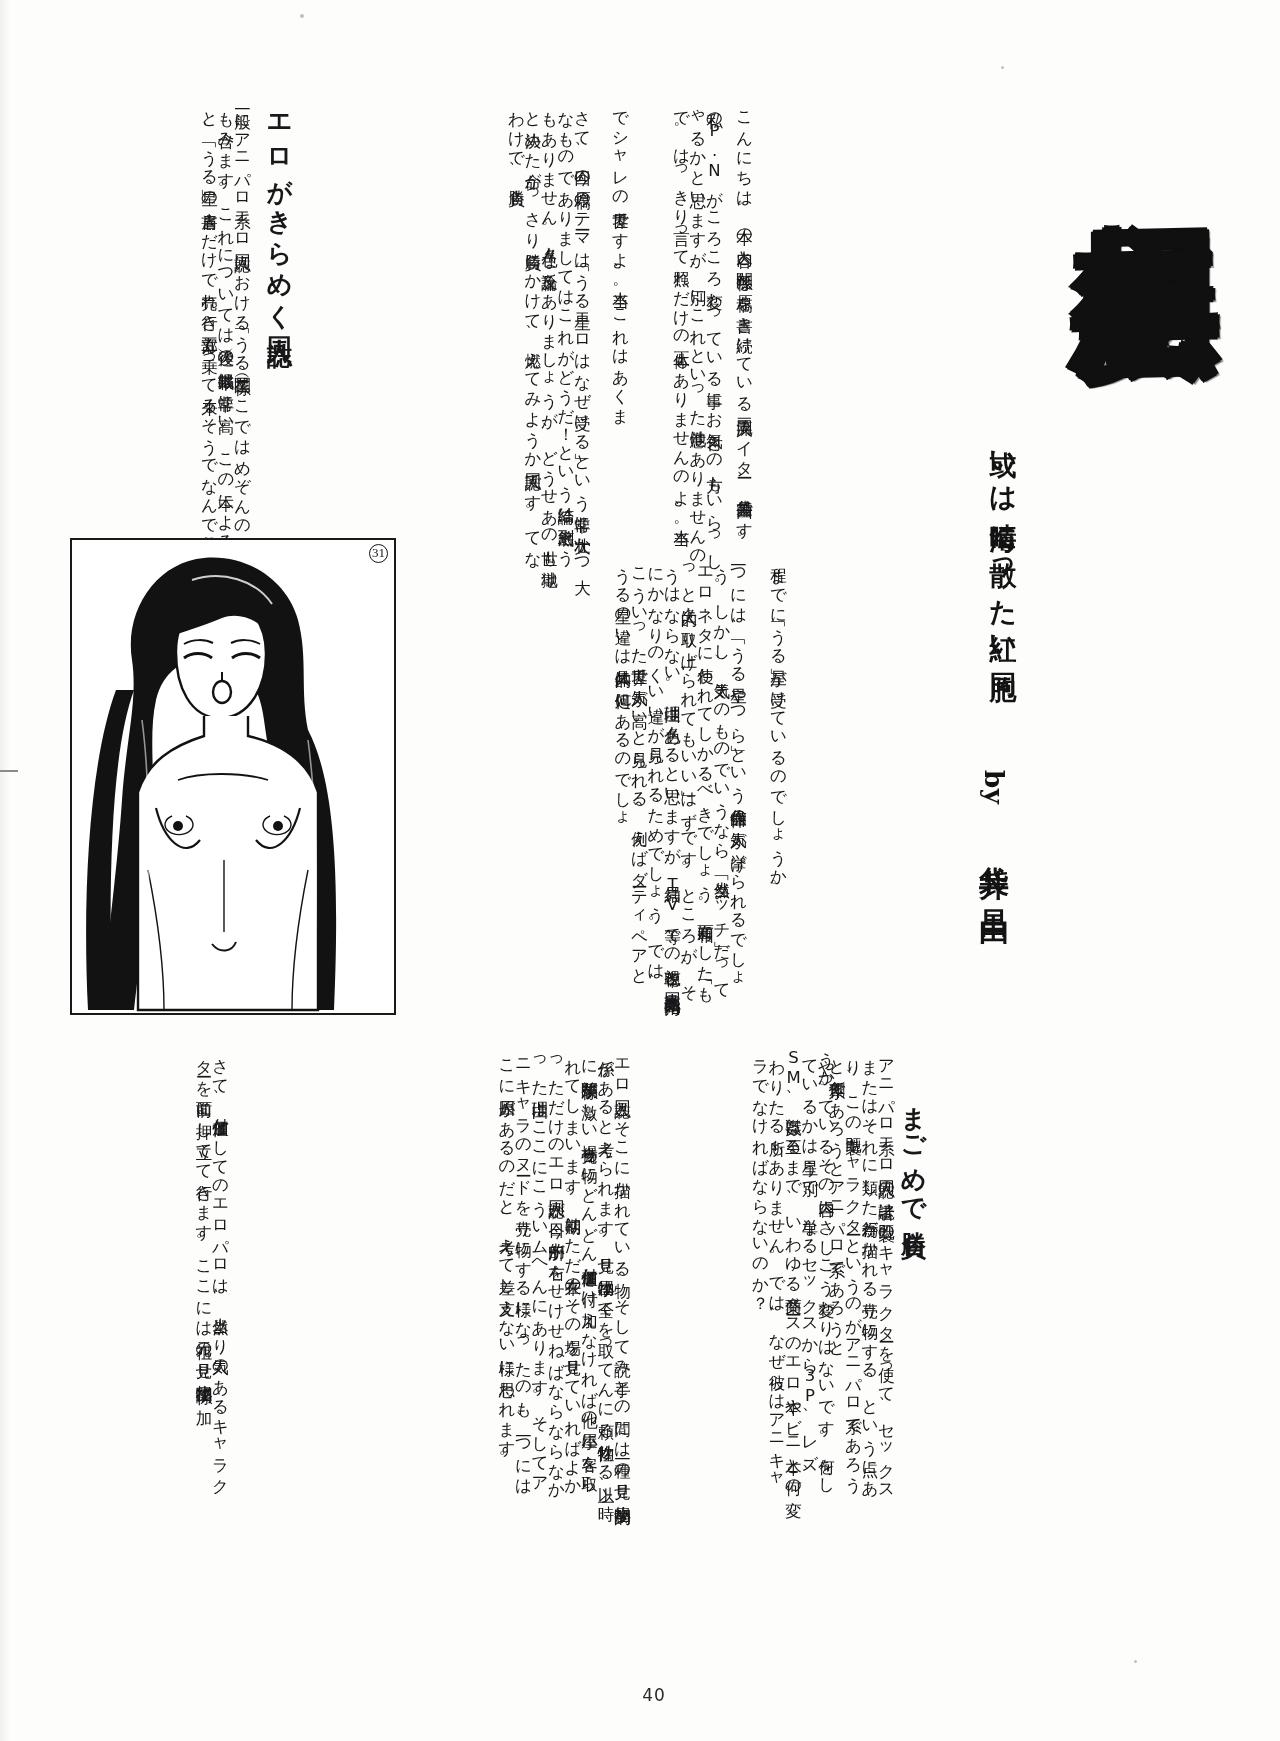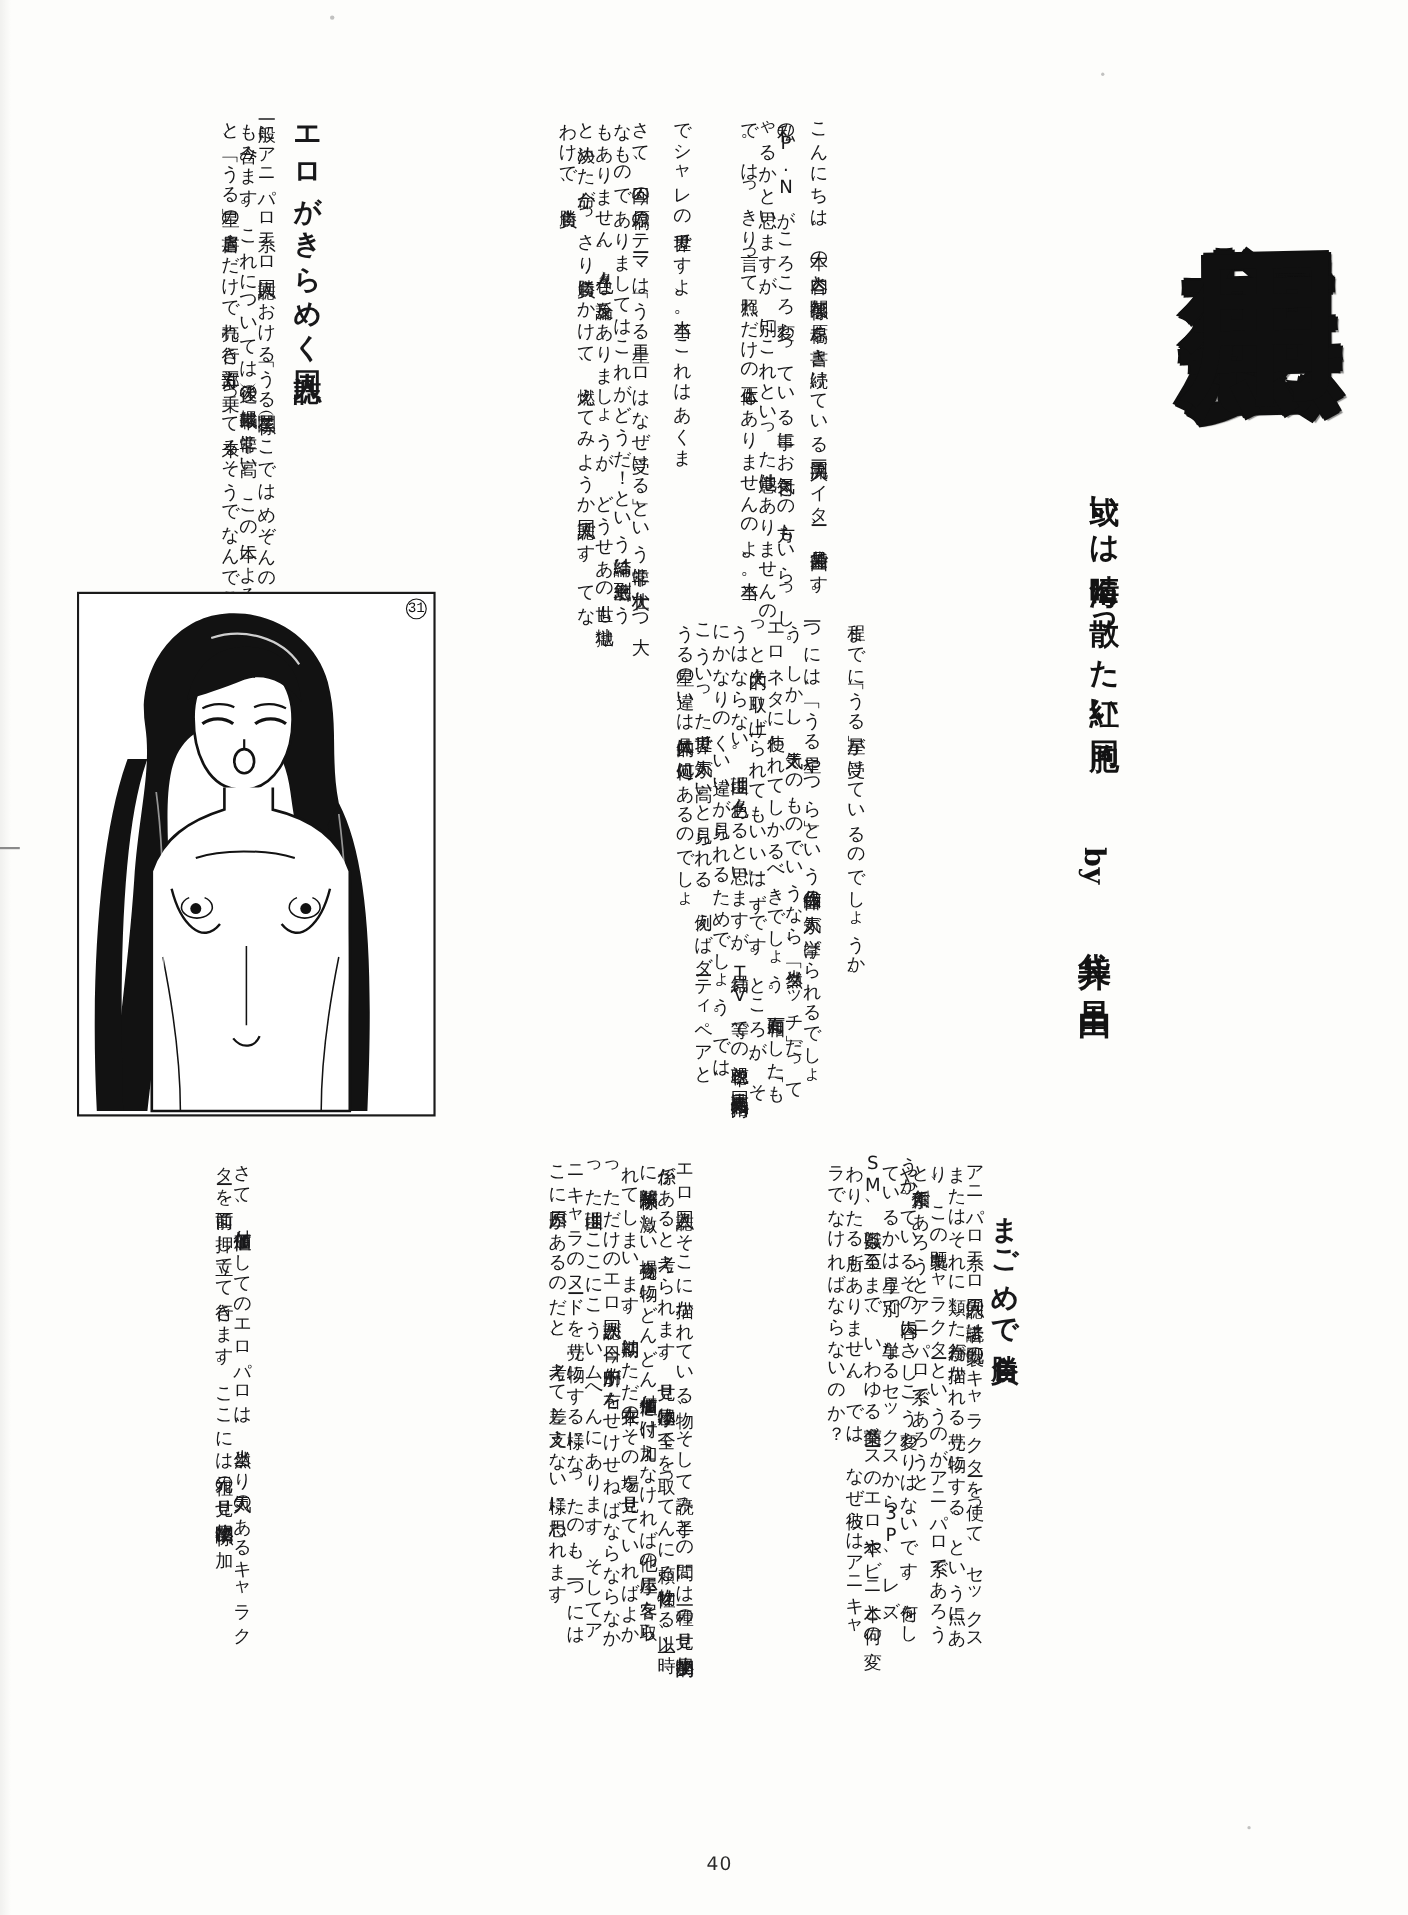--- a/index.html
+++ b/index.html
@@ -122,21 +122,21 @@
     overflow: hidden;
   }
   .illus .plate {
     position: absolute;
     inset: 0;
   }
   .illus-num {
     position: absolute;
     right: 6px;
     top: 4px;
-    font-family: Liberation Mono, monospace;
+    font-family: Liberation Serif, serif;
     font-size: 13px;
     color: #141414;
     border: 1px solid #141414;
     border-radius: 50%;
     width: 17px;
     height: 17px;
     line-height: 16px;
     text-align: center;
   }
 

